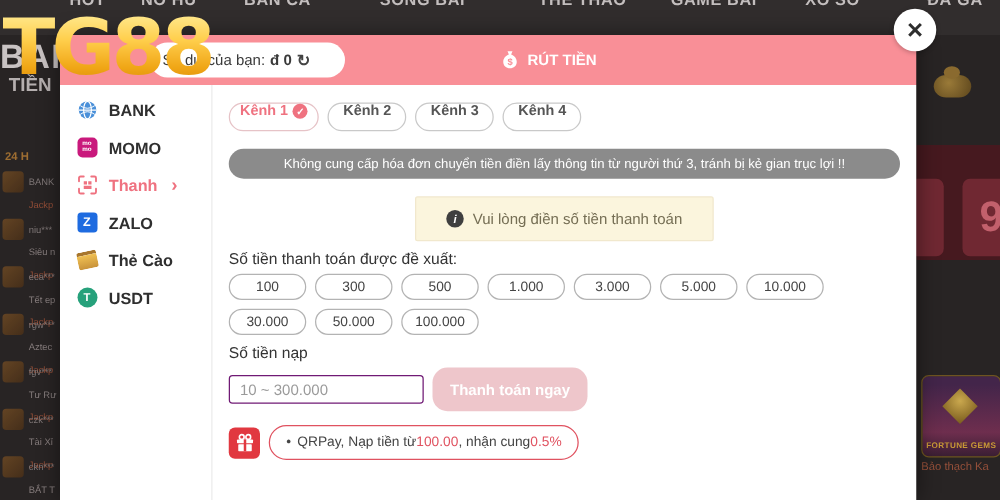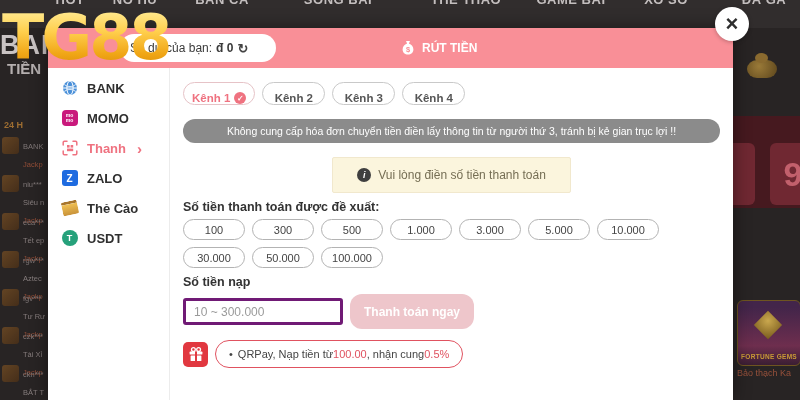--- a/index.html
+++ b/index.html
@@ -78,38 +78,38 @@
   .zalo-ic{width:16px;height:16px;border-radius:3px;background:#1e6be0;color:#fff;font-size:10px;font-weight:bold;
     display:flex;align-items:center;justify-content:center;}
   .usdt-ic{width:16px;height:16px;border-radius:50%;background:#26a17b;color:#fff;font-size:9px;font-weight:bold;
     display:flex;align-items:center;justify-content:center;}
   .card-ic{width:16px;height:11px;border-radius:2px;transform:rotate(-12deg);
     background:linear-gradient(#f0c052,#c8923a);border-top:3px solid #a8762c;}
   
   .content{flex:1;padding:14px 13px 0 13px;box-sizing:border-box;position:relative;}
   .tabs{display:flex;gap:7px;}
   .tab{height:23px;min-width:63px;box-sizing:border-box;border:1px solid #c9c9c9;border-radius:12px;
-    display:flex;align-items:flex-end;justify-content:center;gap:4px;font-size:11.5px;font-weight:bold;
+    display:flex;align-items:flex-start;justify-content:center;gap:4px;font-size:11.5px;font-weight:bold;
     color:#555;background:#fff;cursor:pointer;padding:0 8px;}
   .tab.active{color:#ef7280;border-color:#e6c3c7;}
   .check-ic{width:12px;height:12px;border-radius:50%;background:#ef7280;color:#fff;font-size:8px;
     display:flex;align-items:center;justify-content:center;}
   .notice{margin-top:14px;height:24px;background:#8b8b8b;border-radius:12px;color:#fff;font-size:10.5px;
     display:flex;align-items:center;justify-content:center;white-space:nowrap;}
   .alert{margin:14px auto 0;width:fit-content;height:34px;background:#fbf5dd;border:1px solid #f1e8cd;
     display:flex;align-items:center;justify-content:center;gap:7px;font-size:12px;color:#756e54;
     padding:0 24px;border-radius:2px;}
   .info-ic{width:14px;height:14px;border-radius:50%;background:#3f3f3f;color:#fff;font-size:9px;font-weight:bold;
     display:flex;align-items:center;justify-content:center;font-style:italic;}
-  .sec-label{margin-top:7px;font-size:12.5px;font-weight:bold;color:#333;}
+  .sec-label{margin-top:7px;font-size:12.5px;font-weight:normal;color:#333;}
   .amounts{margin-top:5px;display:flex;flex-wrap:wrap;gap:7px;}
   .amount{width:62px;height:21px;box-sizing:border-box;border:1px solid #b3b3b3;border-radius:11px;background:#fff;
     font-size:11px;color:#444;display:flex;align-items:center;justify-content:center;cursor:pointer;}
   .dep-row{margin-top:5px;display:flex;gap:7px;align-items:center;}
-  .dep-input{width:138px;height:21px;border:3px solid #701a75;border-radius:3px;padding:0 8px;font-size:12px;
+  .dep-input{width:138px;height:21px;border:1px solid #701a75;border-radius:3px;padding:0 8px;font-size:12px;
     color:#333;outline:none;font-family:"Liberation Sans",sans-serif;}
   .dep-input::placeholder{color:#9a9a9a;}
   .pay-btn{height:35px;padding:0 14px;background:#eec6cb;color:#fff;font-weight:bold;font-size:12px;
     border:none;border-radius:12px;cursor:pointer;font-family:"Liberation Sans",sans-serif;}
   .promo-row{margin-top:11px;display:flex;gap:7px;align-items:center;}
   .gift-box{width:25px;height:25px;border-radius:5px;background:#e13840;display:flex;align-items:center;justify-content:center;}
   .promo-pill{height:26px;border:1px solid #e05260;border-radius:14px;padding:0 13px;display:flex;
     align-items:center;font-size:11px;color:#444;white-space:nowrap;}
   .promo-pill .red{color:#e05260;}
   .promo-bullet{margin-right:5px;color:#444;}

